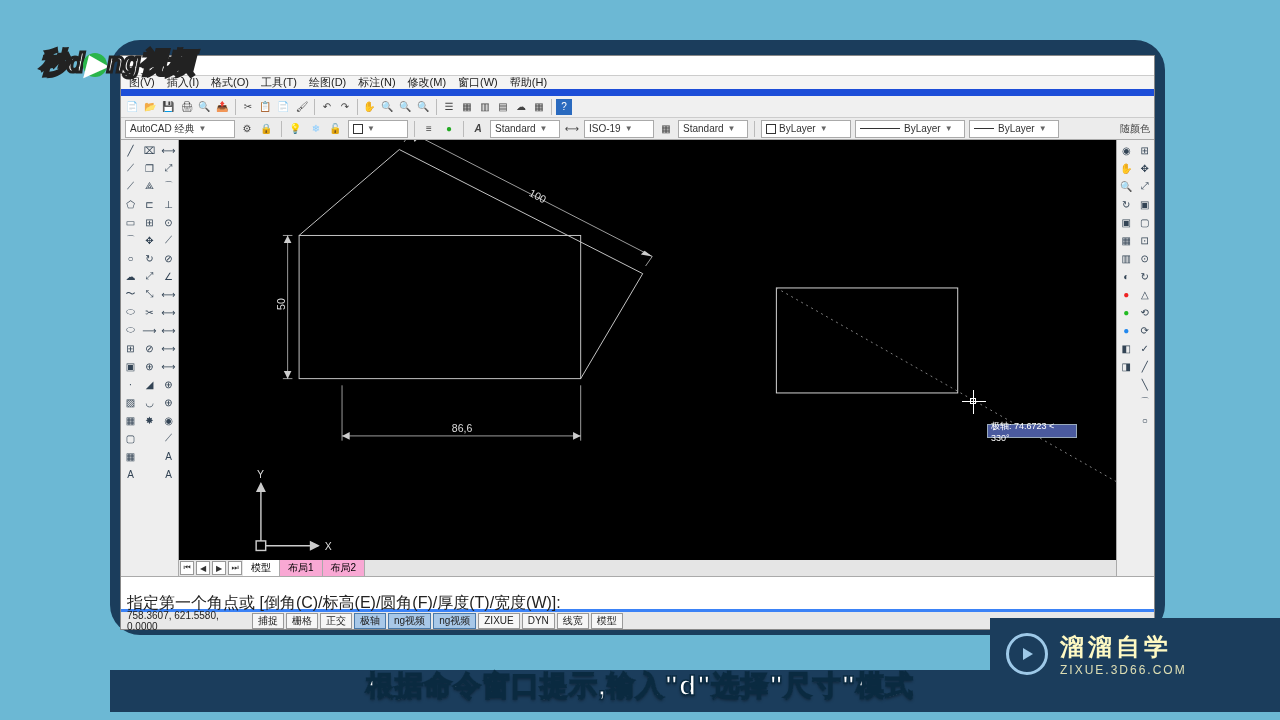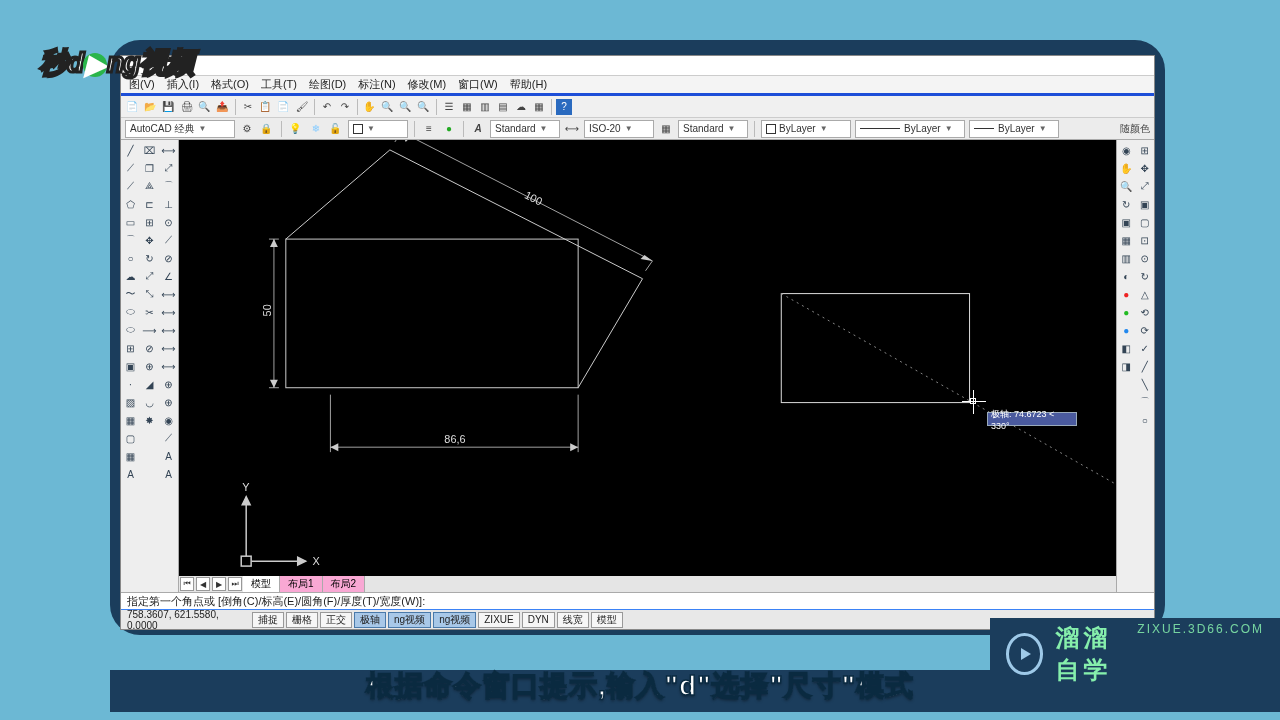--- a/index.html
+++ b/index.html
@@ -3,21 +3,21 @@
 <meta charset="utf-8">
 <style>
 *{box-sizing:border-box;margin:0;padding:0;font-family:"Microsoft YaHei",SimSun,Arial,sans-serif}
 body{width:1280px;height:720px;background:#6cb8d4;overflow:hidden;position:relative}
 .outer-border{position:absolute;left:110px;top:40px;width:1055px;height:595px;background:#1b3d5c;border-radius:30px}
 .app-window{position:absolute;left:120px;top:55px;width:1035px;height:575px;background:#f0f0f0;display:flex;flex-direction:column;border:1px solid #888;font-size:11px}
 .titlebar{height:20px;background:#fff;display:flex;align-items:center;padding:0 4px;color:#333;border-bottom:1px solid #ccc}
 .titlebar .wt{flex:1;font-size:11px}
 .win-btns{display:flex;gap:16px;color:#555;font-size:11px}
 .win-btns span{cursor:default}
-.menubar{height:20px;display:flex;align-items:center;padding:0 4px;gap:4px;border-bottom:3px solid #1d4ed8;background:#f4f4f4}
+.menubar{height:20px;display:flex;align-items:center;padding:0 4px;gap:4px;border-bottom:7px solid #1d4ed8;background:#f4f4f4}
 .menubar span{padding:1px 4px;font-size:11px;color:#222}
 .toolbar-row{height:22px;display:flex;align-items:center;padding:0 4px;gap:2px;border-bottom:1px solid #ccc;background:#f0f0f0}
 .tb-ico{width:16px;height:16px;display:inline-flex;align-items:center;justify-content:center;font-size:10px;color:#444;border:1px solid transparent}
 .tb-sep{width:1px;height:16px;background:#bbb;margin:0 2px}
 .workspace-row{height:22px;display:flex;align-items:center;padding:0 4px;gap:4px;border-bottom:1px solid #aaa;background:#ececec}
 .ws-combo{height:18px;border:1px solid #aaa;background:#fff;display:flex;align-items:center;padding:0 4px;font-size:10px;color:#333;position:relative}
 .ws-combo .arr{margin-left:4px;font-size:8px;color:#666}
 .main{flex:1;display:flex;min-height:0}
 .side-tools{width:58px;background:#eee;display:flex;border-right:1px solid #aaa}
 .side-col{width:19px;display:flex;flex-direction:column;align-items:center;padding-top:2px;gap:2px}
@@ -27,35 +27,35 @@
 .canvas svg{position:absolute;inset:0;width:100%;height:100%}
 .dim-label{fill:#ddd;font-size:11px}
 .polar-tip{position:absolute;width:90px;height:14px;background:#4a5a9e;border:1px solid #9ab;color:#fff;font-size:9px;display:flex;align-items:center;padding:0 3px}
 .sb-btn{width:14px;height:14px;border:1px solid #999;background:#fff;margin:0 1px;display:flex;align-items:center;justify-content:center;font-size:8px;color:#333}
 .tabbar{height:16px;background:#e5e5e5;display:flex;align-items:center;font-size:10px}
 .tabbar .t{padding:0 8px;height:100%;display:flex;align-items:center;border-right:1px solid #aaa;background:#f9a8d4}
 .tabbar .t.active{background:#fff}
 .right-tools{width:38px;background:#eee;border-left:1px solid #aaa;display:flex}
 .rt-col{width:19px;display:flex;flex-direction:column;align-items:center;padding-top:2px;gap:2px}
 .cmd-area{background:#fff;border-top:1px solid #aaa}
-.cmd-line{height:16px;display:flex;align-items:flex-end;padding:0 6px;font-size:11px;color:#222;font-family:SimSun,monospace;position:relative}
+.cmd-line{height:16px;display:flex;align-items:flex-start;padding:16px 6px;font-size:16px;color:#222;font-family:SimSun,monospace;position:relative}
 .cmd-hl{position:absolute;border:2px solid #e2362c;height:20px;width:295px;left:123px;top:-2px;pointer-events:none}
-.status{height:20px;background:#e8e8e8;border-top:1px solid #3b82f6;display:flex;align-items:center;font-size:10px;color:#222}
+.status{height:20px;background:#e8e8e8;border-top:3px solid #3b82f6;display:flex;align-items:center;font-size:10px;color:#222}
 .status .coord{padding:0 6px;width:130px}
 .status .st-btn{padding:0 5px;height:16px;border:1px solid #999;background:#f6f6f6;margin:0 1px;display:flex;align-items:center}
 .status .st-btn.on{background:#a8c8e8;border-color:#4a7aaa}
 .brand-overlay{position:absolute;left:40px;top:44px;width:200px;height:40px;pointer-events:none}
 .brand-overlay .bo{font-size:28px;font-weight:700;color:#fff;-webkit-text-stroke:3px #222;letter-spacing:-1px;font-style:italic}
 .brand-overlay .play{display:inline-flex;width:24px;height:24px;background:#2ab54a;border-radius:50%;align-items:center;justify-content:center;color:#fff;vertical-align:middle;-webkit-text-stroke:0}
 .caption-bar{position:absolute;left:0;bottom:8px;width:1280px;height:52px;display:flex;align-items:center;justify-content:center}
 .caption-bar .bg{position:absolute;left:110px;right:0;height:42px;bottom:0;background:#1b3d5c}
 .caption-text{position:relative;font-size:28px;font-weight:700;color:#fff;-webkit-text-stroke:1.5px #0a2a40;letter-spacing:1px;text-shadow:0 2px 3px rgba(0,0,0,.4)}
 .credit-box{position:absolute;right:0;bottom:30px;width:290px;height:72px;background:#1b3d5c;display:flex;align-items:center;padding:0 16px;gap:12px}
 .credit-box .logo{width:42px;height:42px;border:3px solid #9ec9e8;border-radius:50%;display:flex;align-items:center;justify-content:center;color:#9ec9e8}
-.credit-box .txt{color:#86efac;display:flex;}
+.credit-box .txt{color:#fef9c3;display:flex;flex-direction:column}
 .credit-box .cn{font-size:24px;font-weight:600;letter-spacing:4px}
 .credit-box .url{font-size:12px;letter-spacing:2px;opacity:.85}
 .cursor-pos{position:absolute;width:24px;height:24px;pointer-events:none}
 .cursor-pos::before,.cursor-pos::after{content:"";position:absolute;background:#fff}
 .cursor-pos::before{left:0;right:0;top:11px;height:1px}
 .cursor-pos::after{top:0;bottom:0;left:11px;width:1px}
 .cursor-pos .box{position:absolute;width:6px;height:6px;border:1px solid #fff;left:8px;top:8px}
 </style>
 </head>
 <body>
@@ -133,21 +133,21 @@
     <span class="tb-ico">≡</span>
     <span class="tb-ico" style="color:#2a2">●</span>
     <span class="tb-sep"></span>
     <span class="tb-ico" style="font-style:italic;font-weight:bold">A</span>
     <div class="ws-combo" style="width:70px">
         <span>Standard</span>
         <span class="arr">▼</span>
       </div>
     <span class="tb-ico">⟷</span>
     <div class="ws-combo" style="width:70px">
-        <span>ISO-20</span>
+        <span>ISO-19</span>
         <span class="arr">▼</span>
       </div>
     <span class="tb-ico">▦</span>
     <div class="ws-combo" style="width:70px">
         <span>Standard</span>
         <span class="arr">▼</span>
       </div>
     <span class="tb-sep"></span>
     <div class="ws-combo" style="width:90px">
         <span style="width:10px;height:10px;background:#fff;border:1px solid #333;display:inline-block;margin-right:3px"></span>
@@ -272,21 +272,21 @@
             <polygon points="125,425 117,421 117,429" fill="#ccc"></polygon>
             <line x1="65" y1="420" x2="65" y2="360"></line>
             <polygon points="65,360 61,368 69,368" fill="#ccc"></polygon>
           </g>
           <text x="132" y="429" class="dim-label">X</text>
           <text x="61" y="354" class="dim-label">Y</text>
         </svg>
         <div class="cursor-pos" style="left:783px;top:250px">
             <span class="box"></span>
           </div>
-        <div class="polar-tip" style="left:808px;top:272px">
+        <div class="polar-tip" style="left:808px;top:284px">
             <span>极轴: 74.6723 &lt; 330°</span>
           </div>
       </div>
       <div class="tabbar">
         <span class="sb-btn">⏮</span>
         <span class="sb-btn">◀</span>
         <span class="sb-btn">▶</span>
         <span class="sb-btn">⏭</span>
         <span class="t active">模型</span>
         <span class="t">布局1</span>

